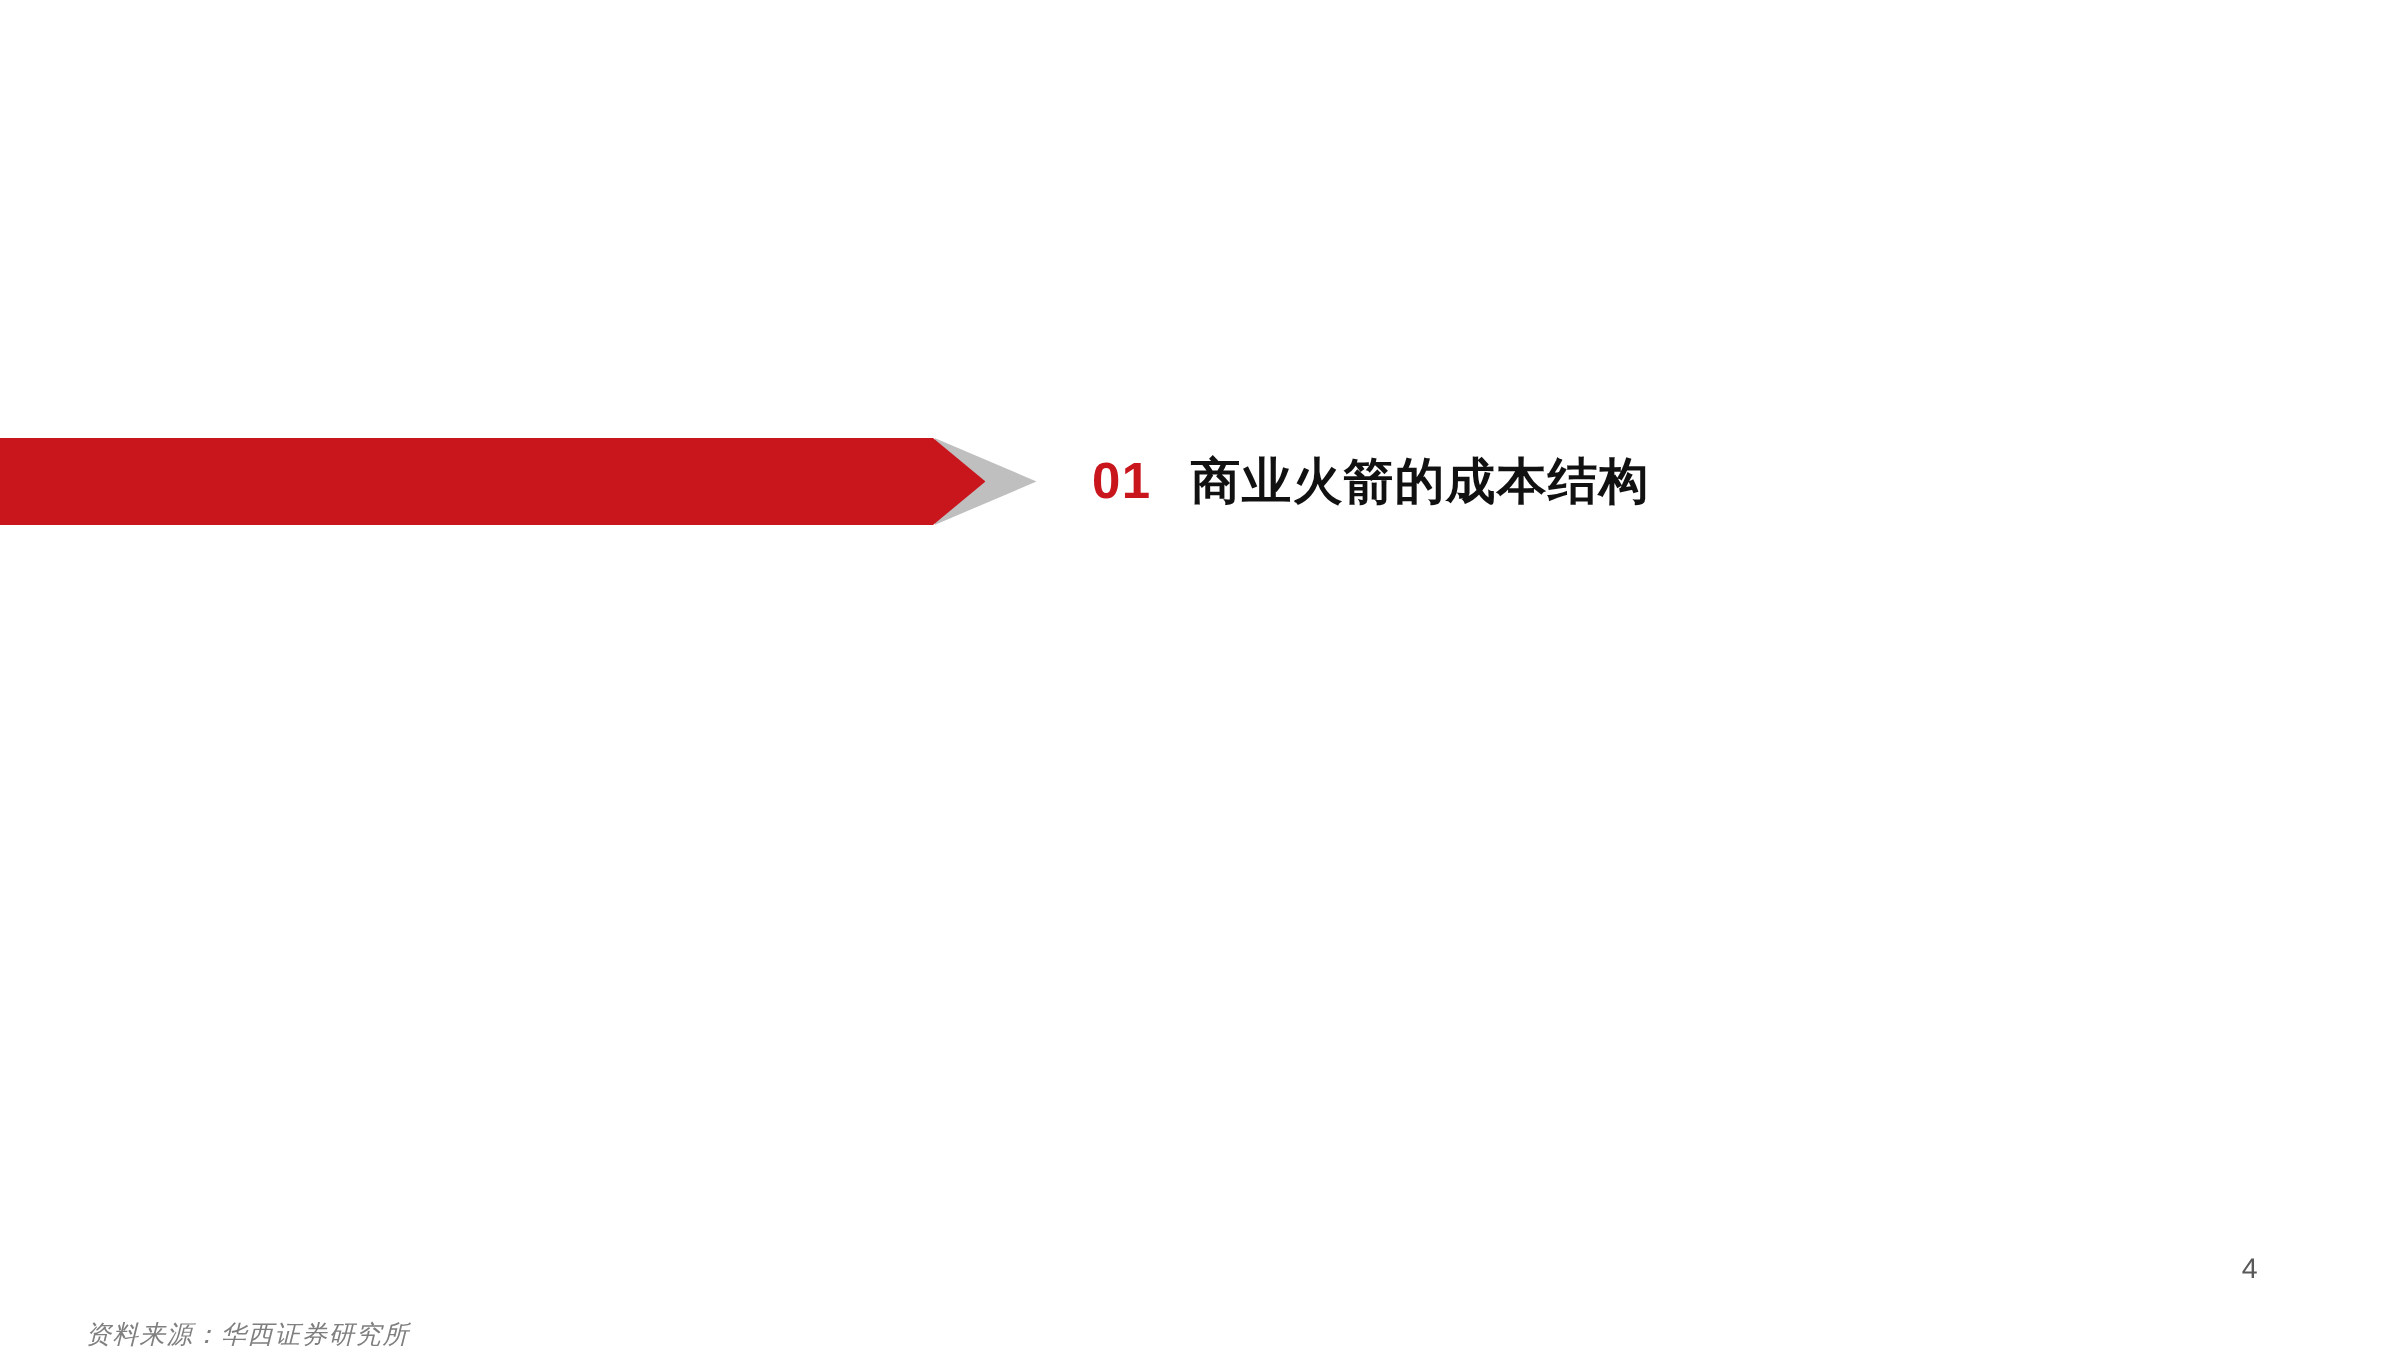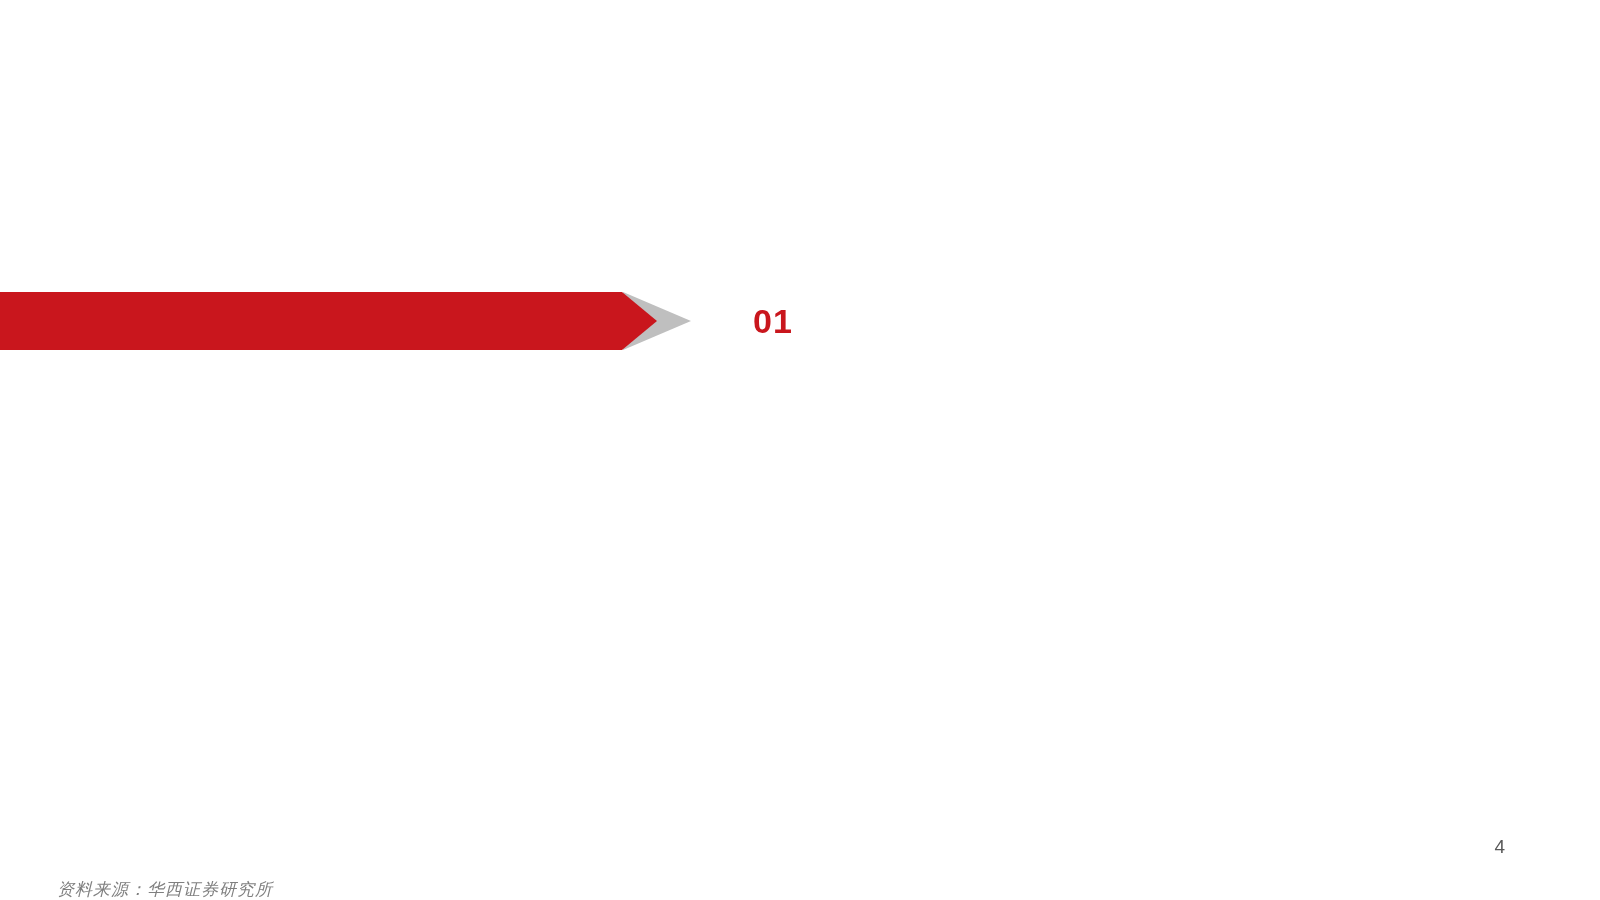--- a/index.html
+++ b/index.html
@@ -45,21 +45,20 @@
   
   .section-heading {
     position: absolute;
     left: 728px;
     top: 292px;
     height: 58px;
     display: flex;
     align-items: center;
     gap: 26px;
     white-space: nowrap;
-    margin-left: 25px;
   }
   .section-number {
     color: #c9161d;
     font-size: 34px;
     font-weight: 700;
     letter-spacing: 1px;
   }
   .section-title {
     color: #111111;
     font-size: 33px;
@@ -90,17 +89,18 @@
 </head>
 <body>
 
 <div class="banner">
   <div class="banner-chevron-gray"></div>
   <div class="banner-bar-red"></div>
 </div>
 
 <div class="section-heading">
   <span class="section-number">01</span>
+  <span class="section-title">商业火箭的成本结构</span>
 </div>
 
 <div class="footer-source">资料来源：华西证券研究所</div>
 
 <div class="page-number">4</div>
 
 </body></html>

